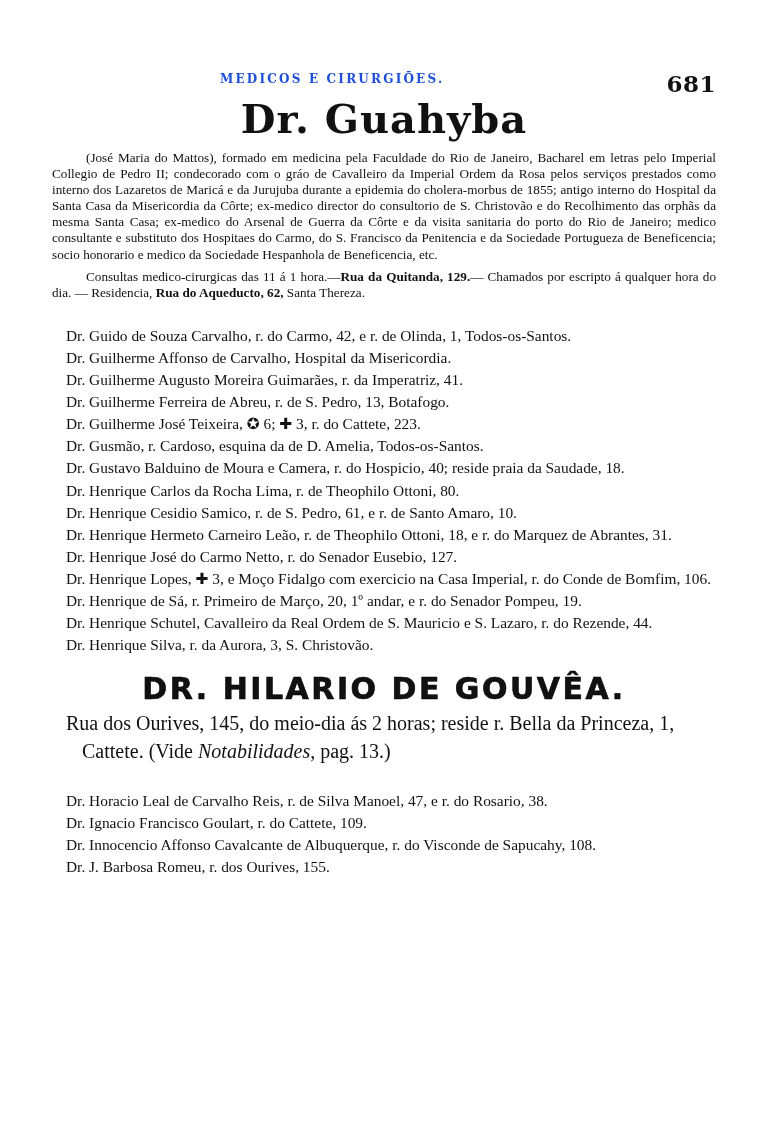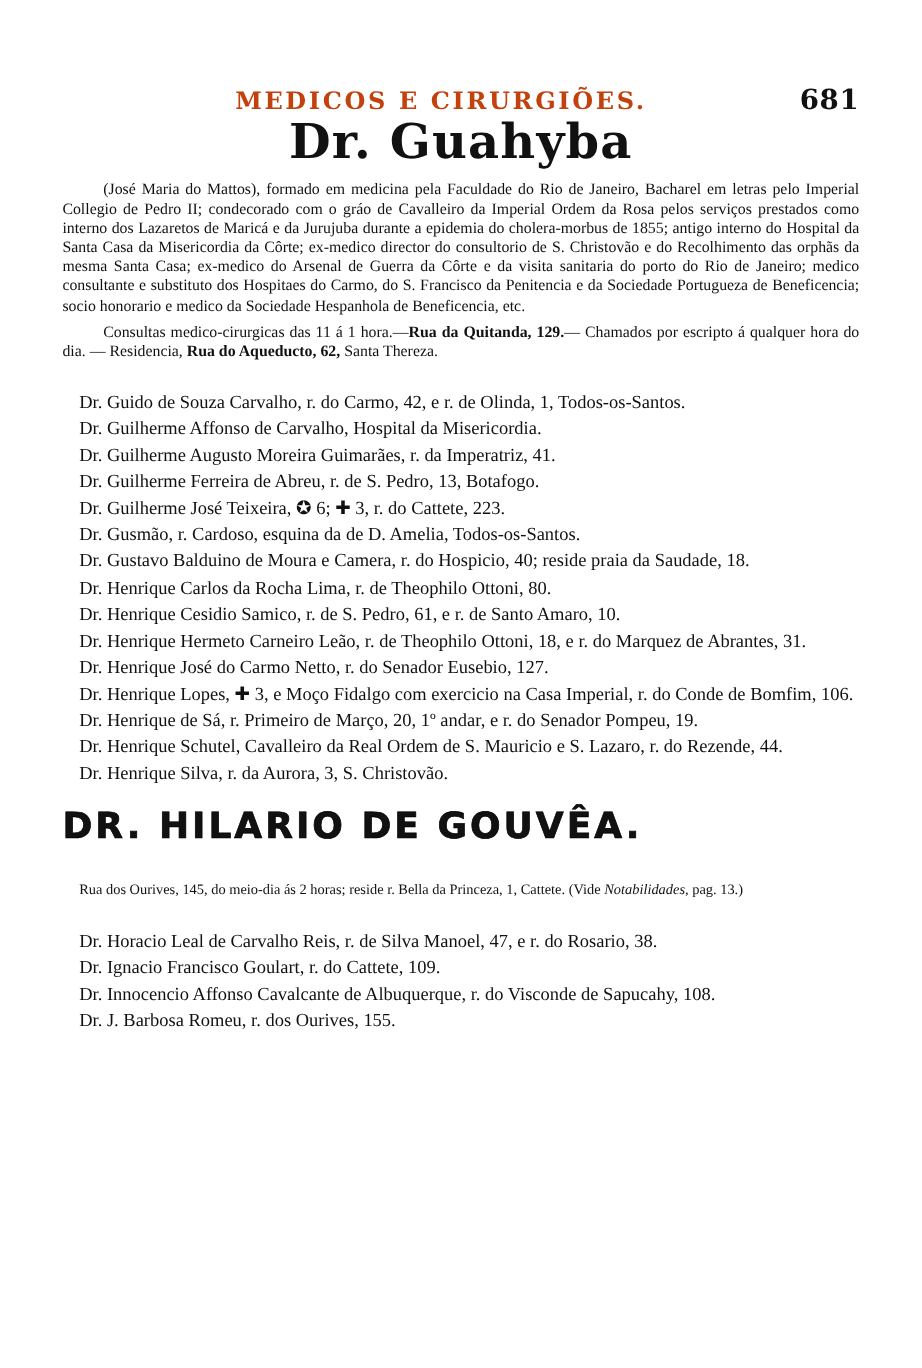--- a/index.html
+++ b/index.html
@@ -22,27 +22,27 @@
     box-sizing: border-box;
     padding: 72px 52px 0 52px;
   }
   
   .header-row {
     position: relative;
     height: 26px;
   }
   .running-head {
     position: absolute;
-    left: 144px;
+    left: 168px;
     top: 0;
     font-family: "DejaVu Serif", serif;
     font-weight: bold;
-    font-size: 20px;
+    font-size: 12px;
     letter-spacing: 2.2px;
-    color: #c2410c;
+    color: #1d4ed8;
     white-space: nowrap;
   }
   .folio {
     position: absolute;
     right: 0;
     top: -2px;
     font-family: "DejaVu Serif", serif;
     font-weight: bold;
     font-size: 23px;
     letter-spacing: 0.5px;
@@ -51,25 +51,26 @@
   .entry-title {
     text-align: center;
     font-family: "DejaVu Serif", serif;
     font-weight: bold;
     font-size: 40px;
     letter-spacing: 1px;
     margin: 0 0 10px 0;
     line-height: 1.05;
   }
   .entry-title-2 {
+    text-align: center;
     font-family: "DejaVu Sans", sans-serif;
     font-weight: bold;
     font-size: 30px;
     letter-spacing: 2.5px;
-    margin: 18px 0 28px 0;
+    margin: 18px 0 4px 0;
     -webkit-text-stroke: 0.6px #000;
     line-height: 1.05;
   }
   
   .bio {
     font-size: 13.2px;
     line-height: 1.22;
     text-align: justify;
     margin: 0 0 6px 0;
   }
@@ -81,21 +82,21 @@
   }
   .item {
     font-size: 15.4px;
     line-height: 1.37;
     padding-left: 34px;
     text-indent: -20px;
     margin: 0 0 1px 0;
   }
   
   .hilario-body {
-    font-size: 12px;
+    font-size: 20px;
     line-height: 1.42;
     padding-left: 30px;
     text-indent: -16px;
     margin: 0 0 14px 0;
   }
   .hilario-body i { font-style: italic; }
   .tail .item {
     font-size: 15.4px;
   }
 </style>

